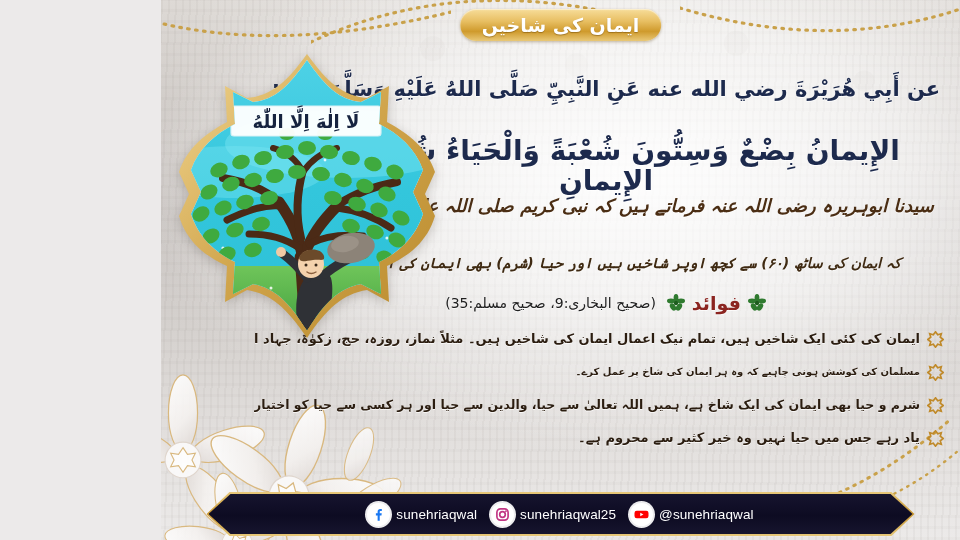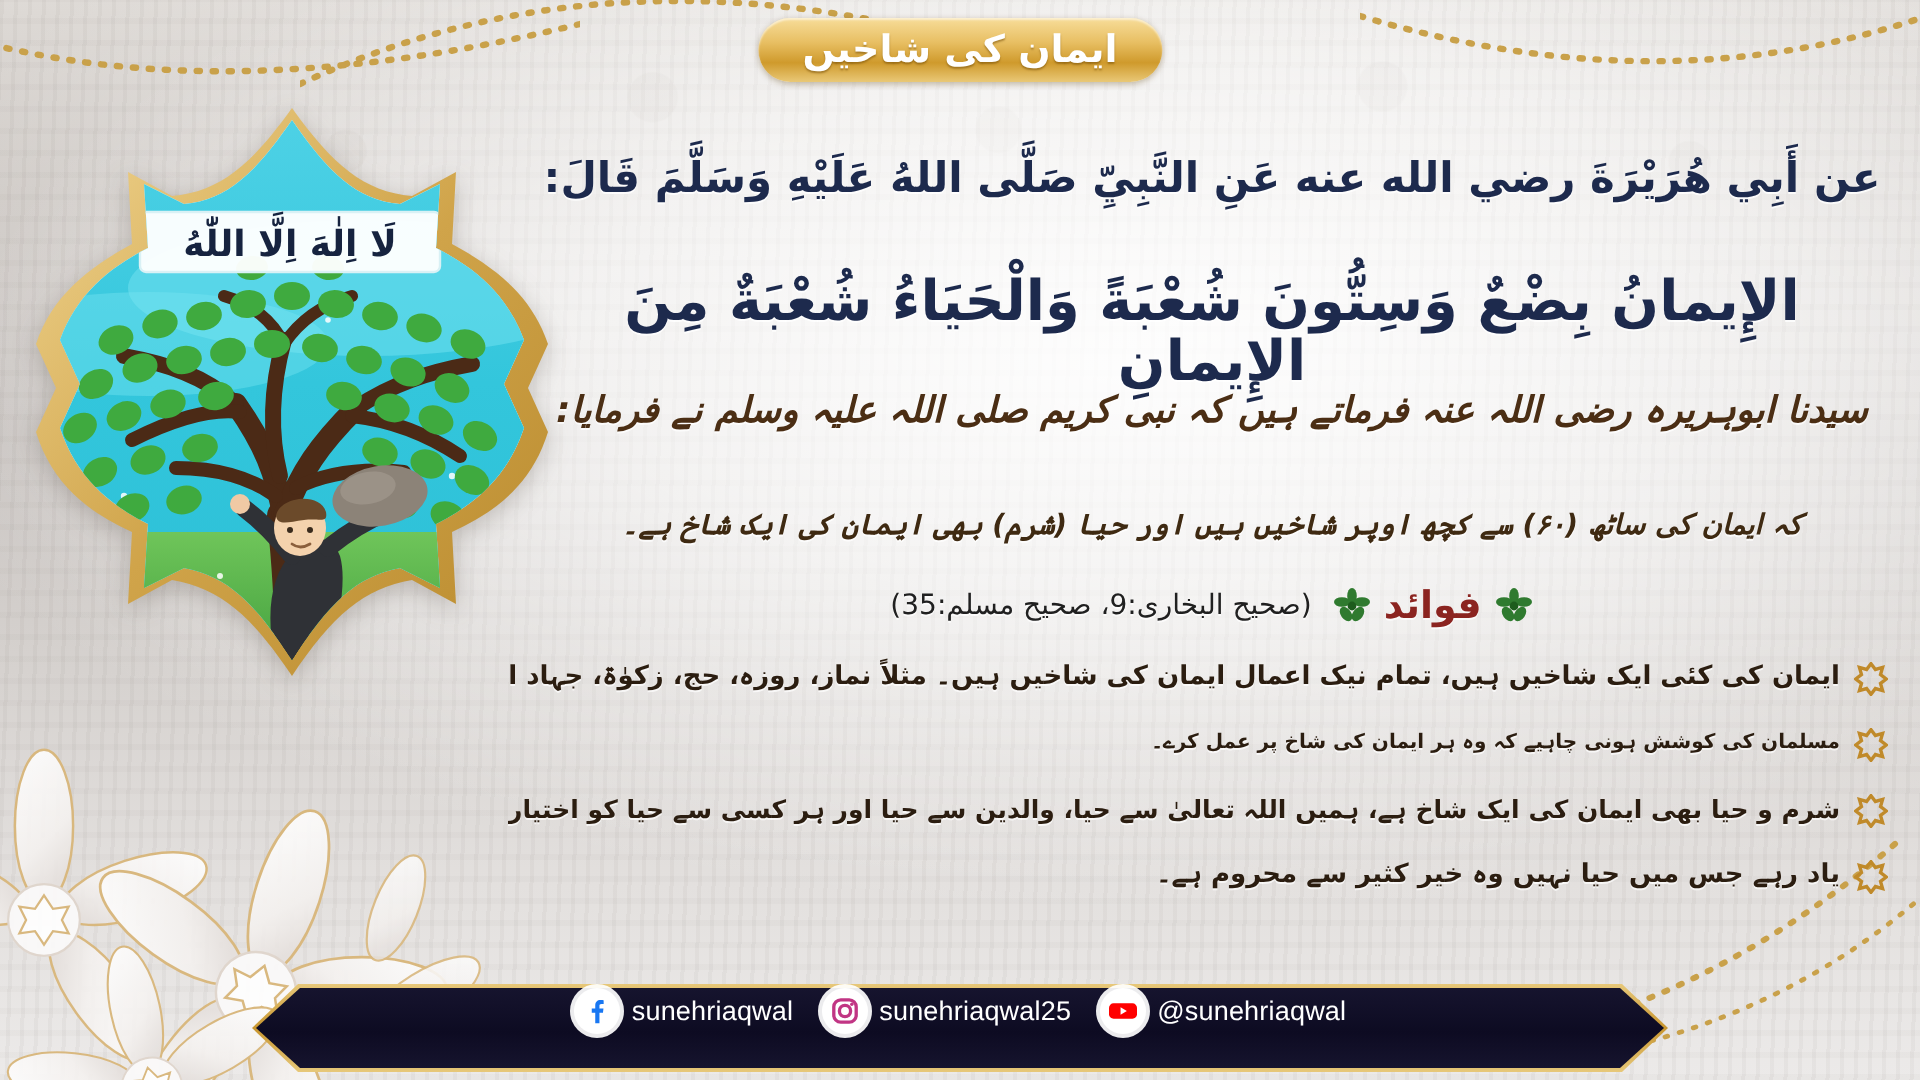--- a/index.html
+++ b/index.html
@@ -3,21 +3,21 @@
 <meta charset="utf-8">
 <title>Iman Ki Shakhain</title>
 <style>
   html,body{margin:0;padding:0;}
   body{
     width:960px;height:540px;overflow:hidden;
     font-family:"DejaVu Sans","Liberation Sans",sans-serif;
     background:#eceaea;
   }
   .poster{
-    position:relative;width:960px;height:540px;overflow:hidden;
+    position:relative;width:799px;height:540px;overflow:hidden;
     background:
       radial-gradient(ellipse 70% 55% at 62% 30%, rgba(255,255,255,.82) 0%, rgba(255,255,255,.55) 45%, rgba(255,255,255,.25) 70%, rgba(255,255,255,0) 100%),
       linear-gradient(180deg,#dedad6 0%,#cfcac6 18%,#c8c3c0 40%,#d6d2cf 62%,#e3e0de 82%,#eceae9 100%);
   }
   
   .bg-texture{
     position:absolute;inset:0;
     background-image:
       repeating-linear-gradient(92deg, rgba(120,112,105,.10) 0 2px, rgba(255,255,255,0) 2px 7px),
       repeating-linear-gradient(0deg, rgba(120,112,105,.07) 0 3px, rgba(255,255,255,0) 3px 11px),
@@ -127,21 +127,21 @@
     border:0;
     box-shadow:0 2px 6px rgba(0,0,0,.35);
   }
   .footer-edge{
     position:absolute;inset:-2px;
     background:linear-gradient(180deg,#e7c87a 0%,#c8962f 50%,#e7c87a 100%);
     clip-path:polygon(0% 50%, 23px 0%, calc(100% - 23px) 0%, 100% 50%, calc(100% - 23px) 100%, 23px 100%);
     z-index:-1;
   }
   .footer-items{
-    position:absolute;inset:0;display:flex;align-items:flex-start;justify-content:center;
+    position:absolute;inset:0;display:flex;align-items:center;justify-content:center;
     gap:14px;direction:ltr;padding:0 26px;
   }
   .fitem{display:flex;align-items:center;gap:6px;}
   .fitem .label{
     color:#ffffff;font-size:13.5px;font-weight:400;white-space:nowrap;
     font-family:"Liberation Sans",sans-serif;letter-spacing:.1px;
   }
   .sicon{
     width:23px;height:23px;border-radius:50%;
     display:flex;align-items:center;justify-content:center;

